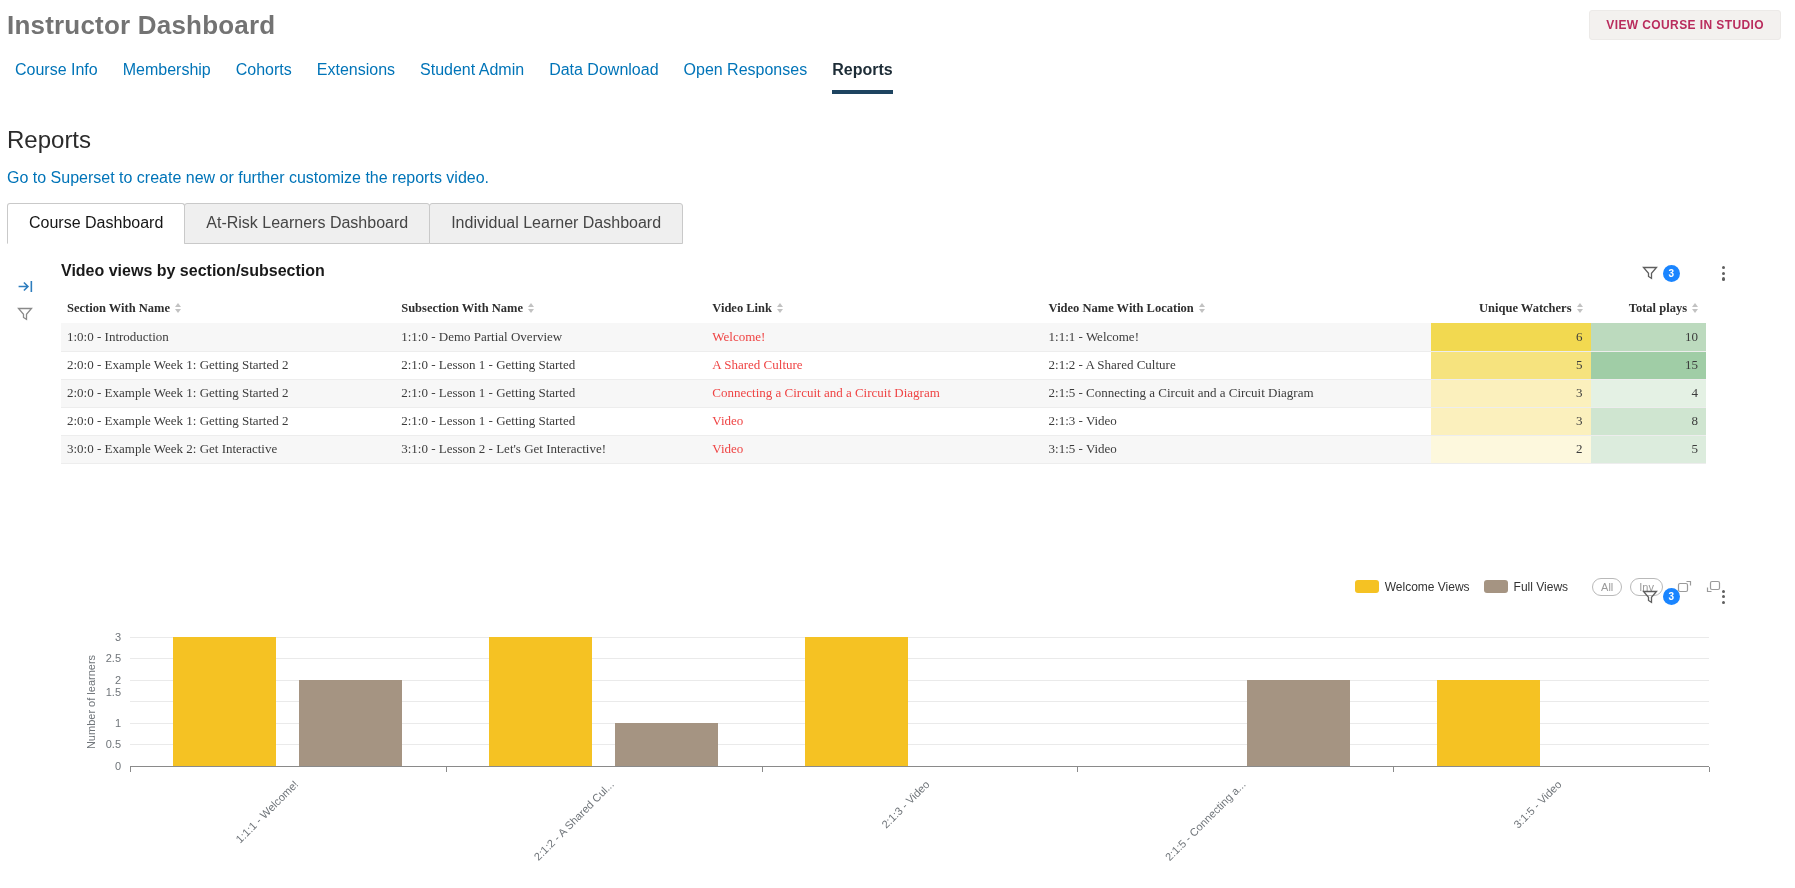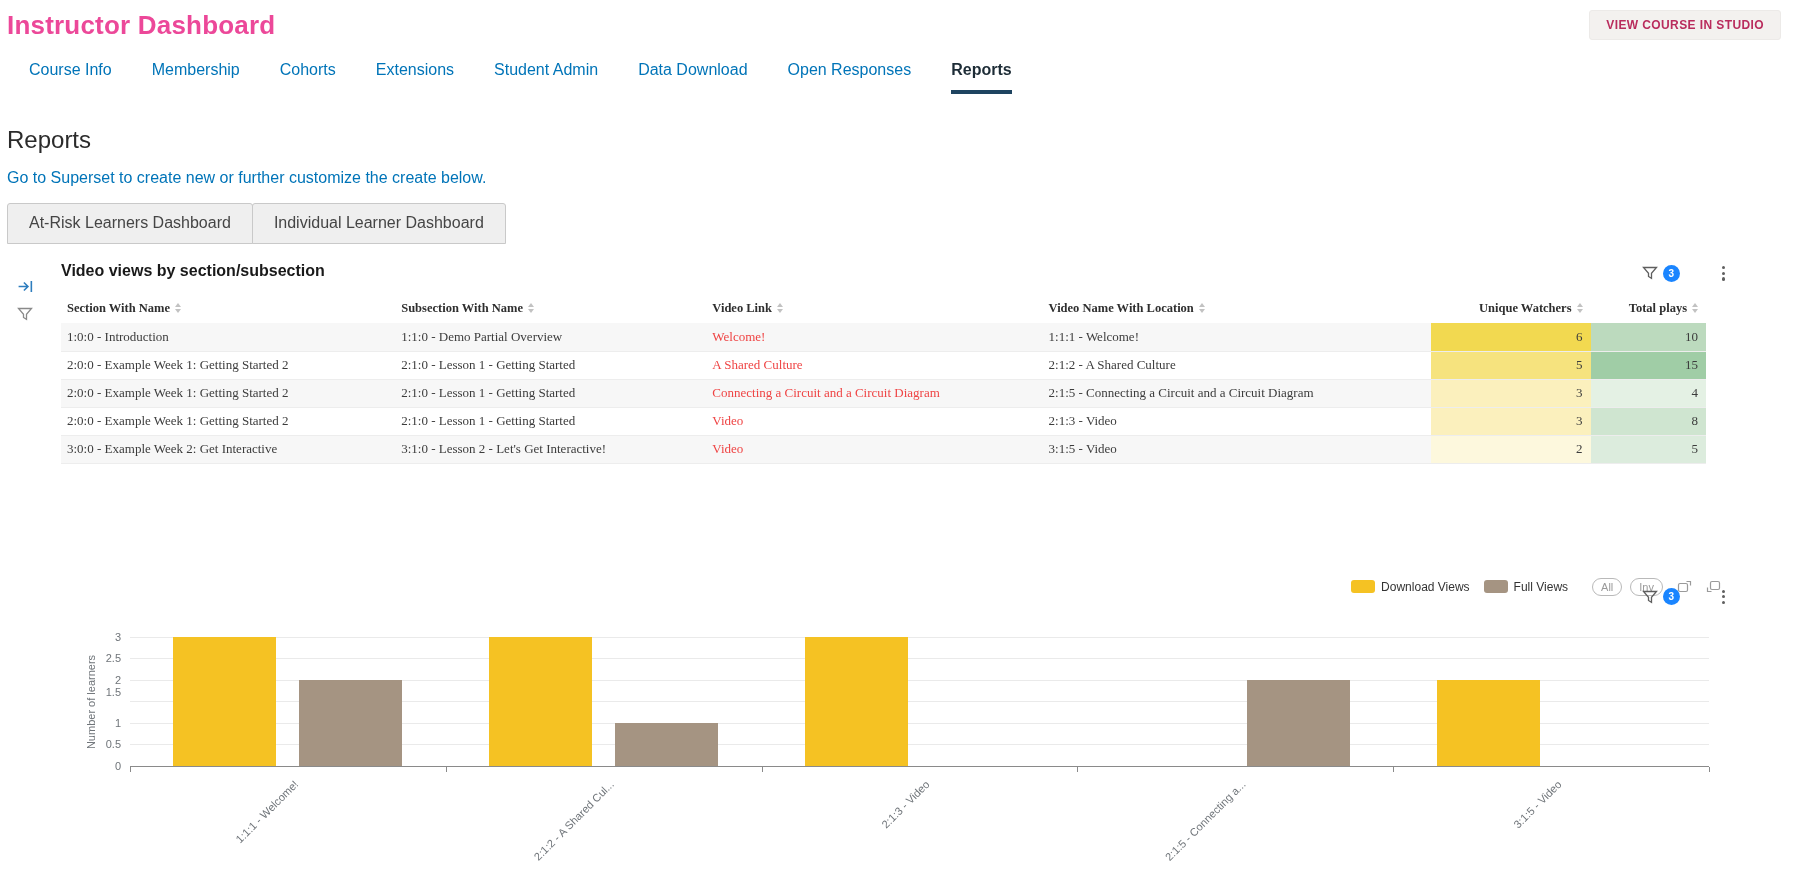--- a/index.html
+++ b/index.html
@@ -2,26 +2,26 @@
 <html><head>
 <meta charset="utf-8">
 <style>
   * { box-sizing: border-box; margin: 0; padding: 0; }
   html, body { width: 1795px; height: 888px; overflow: hidden; background: #fff; }
   body { font-family: "Liberation Sans", sans-serif; color: #333; }
   .page { position: relative; width: 1795px; height: 888px; background: #fff; }
 
   
   .top-header { display: flex; justify-content: space-between; align-items: flex-start; padding: 10px 14px 0 7px; }
-  .page-title { font-size: 26px; font-weight: 700; color: #ec4899; letter-spacing: .2px; }
+  .page-title { font-size: 26px; font-weight: 700; color: #737373; letter-spacing: .2px; }
   .studio-btn { background: #f3f1ef; border: 1px solid #eceae8; color: #b92c5d; font-family: inherit;
     font-size: 12px; font-weight: 600; letter-spacing: .4px; padding: 7px 16px; border-radius: 3px; cursor: pointer; }
 
   
-  .course-nav { display: flex; gap: 40px; margin: 20px 0 0 29px; }
+  .course-nav { display: flex; gap: 25px; margin: 20px 0 0 15px; }
   .nav-link { font-size: 16px; color: #0074b8; text-decoration: none; padding-bottom: 11px; cursor: pointer; }
   .nav-link.active { color: #1d2c36; font-weight: 700; border-bottom: 4px solid #1e4460; }
 
   
   .reports-heading { font-size: 24px; font-weight: 500; color: #2b2b2b; margin: 32px 0 0 7px; }
   .superset-link { display: block; font-size: 16px; color: #0074b8; text-decoration: none; margin: 15px 0 0 7px; cursor: pointer; }
 
   
   .tabstrip { display: flex; margin: 16px 0 0 7px; }
   .dash-tab { font-size: 16px; color: #454545; background: #efefef; border: 1px solid #c9c9c9;
@@ -94,23 +94,24 @@
       <a class="nav-link">Membership</a>
       <a class="nav-link">Cohorts</a>
       <a class="nav-link">Extensions</a>
       <a class="nav-link">Student Admin</a>
       <a class="nav-link">Data Download</a>
       <a class="nav-link">Open Responses</a>
       <a class="nav-link active">Reports</a>
     </nav>
 
   <h2 class="reports-heading">Reports</h2>
-  <a class="superset-link">Go to Superset to create new or further customize the create below.</a>
+  <a class="superset-link">Go to Superset to create new or further customize the reports video.</a>
 
   <div class="tabstrip">
+      <div class="dash-tab active">Course Dashboard</div>
       <div class="dash-tab">At-Risk Learners Dashboard</div>
       <div class="dash-tab">Individual Learner Dashboard</div>
     </div>
 
   <div class="embed">
 
     <div class="gutter">
       <span class="icon-btn">
         <svg width="17" height="17" viewBox="0 0 16 16">
             <path d="M1.5 8 h8.5 M6.5 4.2 L10.3 8 6.5 11.8 M13.5 2.8 v10.4" fill="none" stroke="#2e7dbe" stroke-width="1.5"></path>
@@ -236,21 +237,21 @@
             <i></i>
             <i></i>
             <i></i>
           </span>
       </div>
 
       <div class="legend-row">
         <span id="legend-items" style="display:flex;gap:14px;align-items:center">
             <span class="legend-item">
               <span class="legend-swatch" style="background: rgb(245, 194, 35);"></span>
-              <span class="legend-label">Download Views</span>
+              <span class="legend-label">Welcome Views</span>
             </span>
             <span class="legend-item">
               <span class="legend-swatch" style="background: rgb(165, 148, 130);"></span>
               <span class="legend-label">Full Views</span>
             </span>
           </span>
         <span id="legend-pills" style="display:flex;gap:8px;align-items:center;margin-left:10px">
             <button class="pill">All</button>
             <button class="pill">Inv</button>
           </span>

